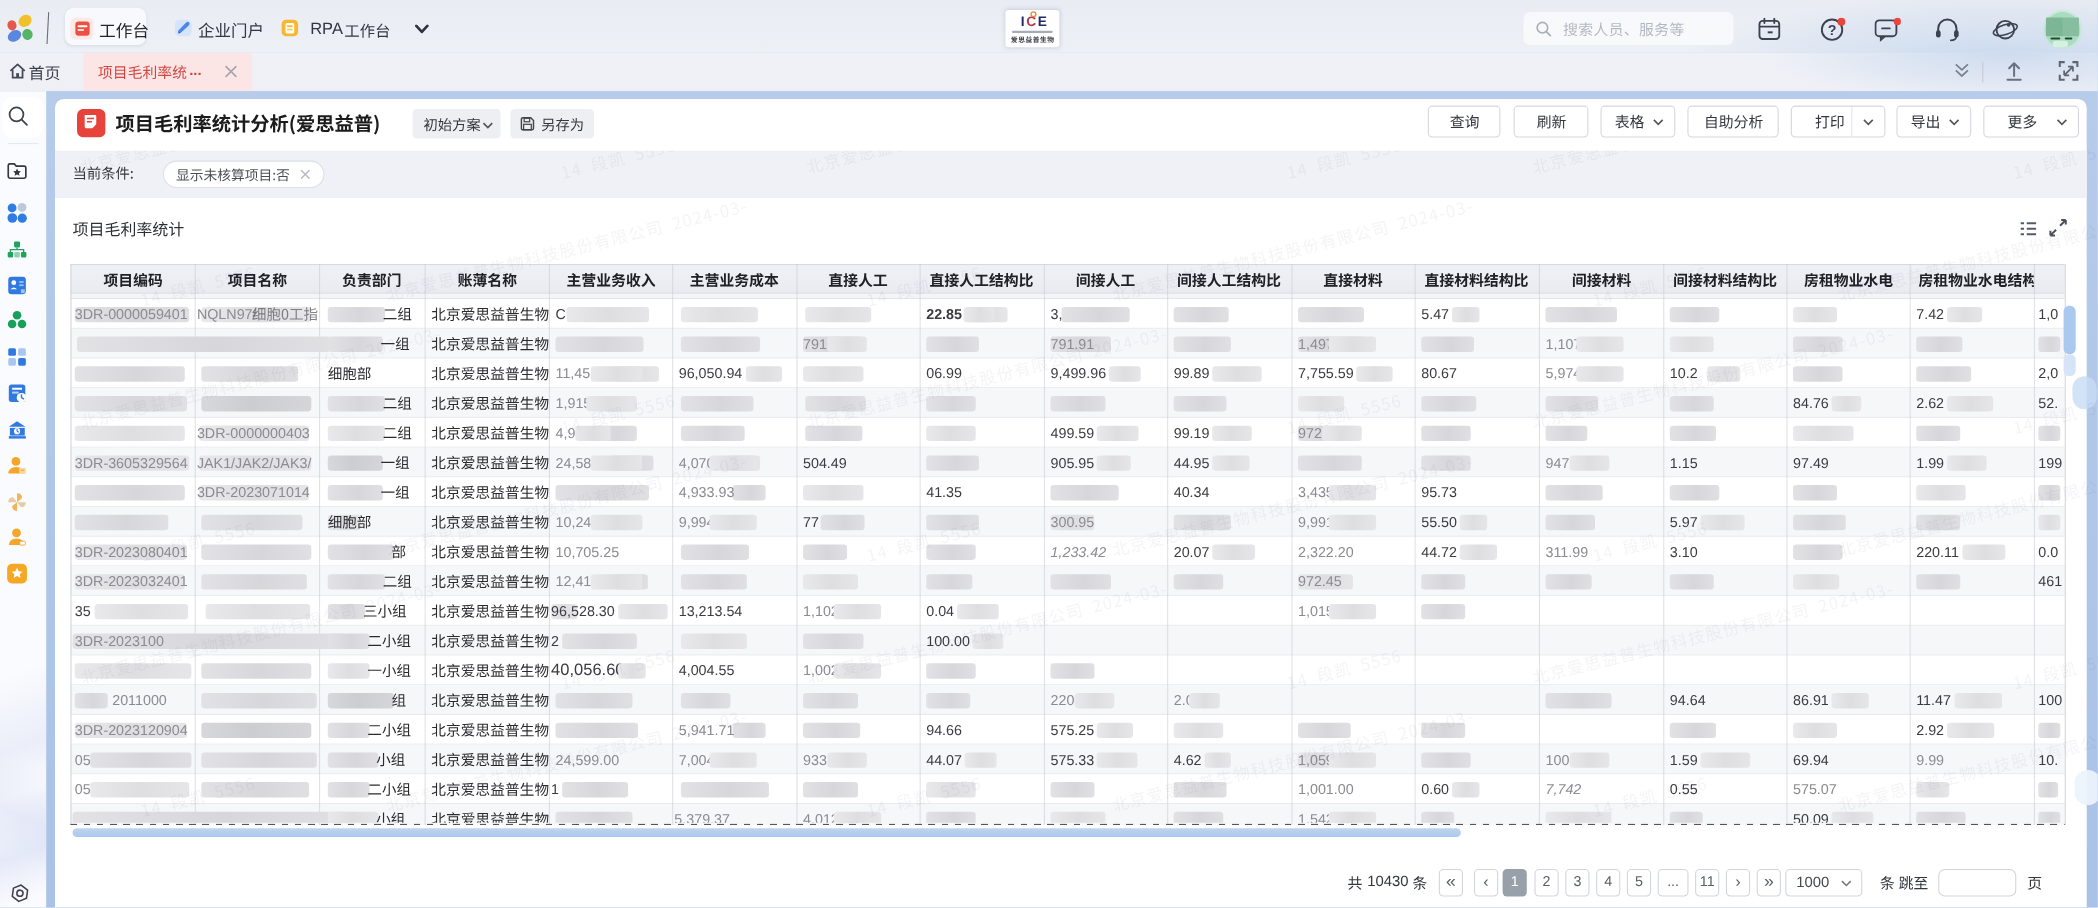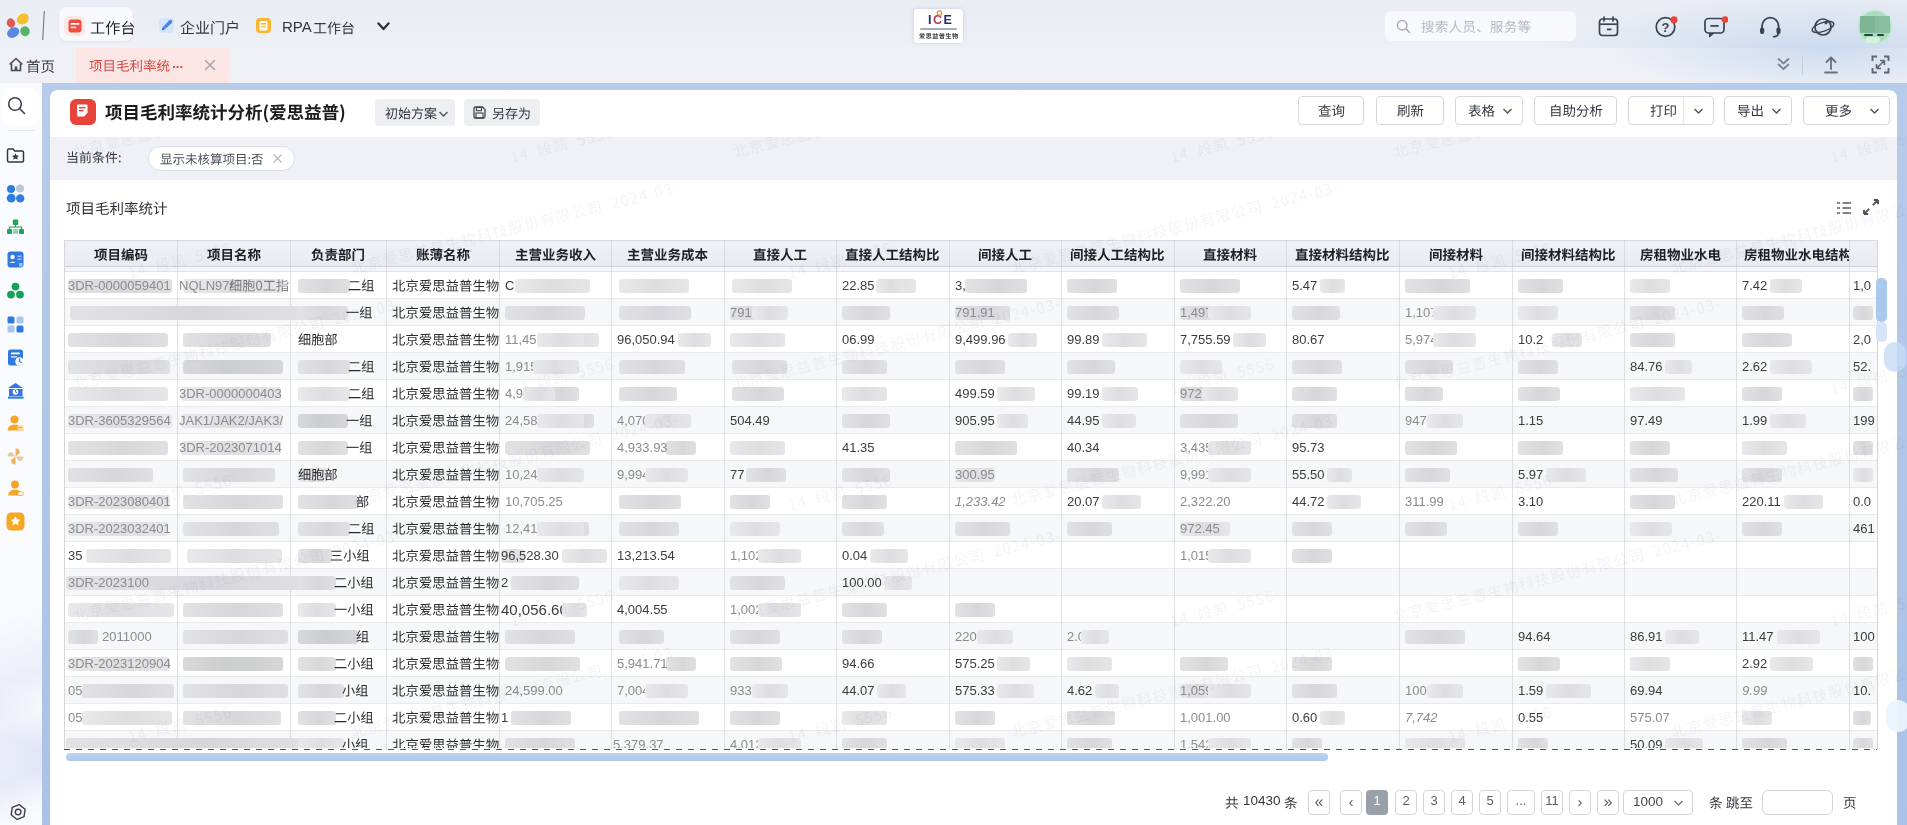--- a/index.html
+++ b/index.html
@@ -838,21 +838,21 @@
         <use href="#g118_r" x="3555.0"></use>
       </g>
     </svg>
 <svg style="position:absolute;left:284.0px;top:5.2px;overflow:visible;" width="26.4" height="18.5">
       <g fill="#2b2b2e" transform="translate(0,13.46) scale(0.01320,-0.01320)">
         <use href="#g119_r" x="0.0"></use>
         <use href="#g120_r" x="1000.0"></use>
       </g>
     </svg>
 <div style="position:absolute;left:441.0px;top:6.2px;font-size:13.0px;color:#3c3c40;font-weight:normal;white-space:nowrap;">C</div>
-<div style="position:absolute;left:778.0px;top:6.2px;font-size:13.0px;color:#3c3c40;font-weight:normal;white-space:nowrap;">22.85</div>
+<div style="position:absolute;left:778.0px;top:6.2px;font-size:13.0px;color:#3c3c40;font-weight:bold;white-space:nowrap;">22.85</div>
 <div style="position:absolute;left:813.0px;top:7.0px;width:27.3px;height:13.5px;border-radius:3px;background:linear-gradient(90deg,#e9e9eb,#dedee1 50%,#e6e6e9);filter:blur(0.7px);"></div>
 <div style="position:absolute;left:891.0px;top:6.2px;font-size:13.0px;color:#3c3c40;font-weight:normal;white-space:nowrap;">3,</div>
 <div style="position:absolute;left:1228.0px;top:6.2px;font-size:13.0px;color:#3c3c40;font-weight:normal;white-space:nowrap;">5.47</div>
 <div style="position:absolute;left:1255.7px;top:7.0px;width:25.6px;height:13.5px;border-radius:3px;background:linear-gradient(90deg,#e9e9eb,#dedee1 50%,#e6e6e9);filter:blur(0.7px);"></div>
 <div style="position:absolute;left:1678.0px;top:6.2px;font-size:13.0px;color:#3c3c40;font-weight:normal;white-space:nowrap;">7.42</div>
 <div style="position:absolute;left:1705.7px;top:7.0px;width:32.0px;height:13.5px;border-radius:3px;background:linear-gradient(90deg,#e9e9eb,#dedee1 50%,#e6e6e9);filter:blur(0.7px);"></div>
 <div style="position:absolute;left:1789.0px;top:6.2px;font-size:13.0px;color:#3c3c40;font-weight:normal;white-space:nowrap;">1,0</div>
 </div>
 <div style="position:absolute;left:64px;top:299.0px;width:1813px;height:27.0px;overflow:hidden;">
 <svg style="position:absolute;left:328.0px;top:5.2px;overflow:visible;" width="107.2" height="18.8">
@@ -1442,21 +1442,21 @@
 <div style="position:absolute;left:933.3px;top:7.0px;width:37.0px;height:13.5px;border-radius:3px;background:linear-gradient(90deg,#e9e9eb,#dedee1 50%,#e6e6e9);filter:blur(0.7px);"></div>
 <div style="position:absolute;left:1003.0px;top:6.2px;font-size:13.0px;color:#3c3c40;font-weight:normal;white-space:nowrap;">4.62</div>
 <div style="position:absolute;left:1030.7px;top:7.0px;width:24.1px;height:13.5px;border-radius:3px;background:linear-gradient(90deg,#e9e9eb,#dedee1 50%,#e6e6e9);filter:blur(0.7px);"></div>
 <div style="position:absolute;left:1116.0px;top:6.2px;font-size:13.0px;color:#8b8b91;font-weight:normal;white-space:nowrap;filter:blur(0.5px);">1,059.45</div>
 <div style="position:absolute;left:1144.3px;top:7.0px;width:42.3px;height:13.5px;border-radius:3px;background:linear-gradient(90deg,#e9e9eb,#dedee1 50%,#e6e6e9);filter:blur(0.7px);"></div>
 <div style="position:absolute;left:1341.0px;top:6.2px;font-size:13.0px;color:#8b8b91;font-weight:normal;white-space:nowrap;filter:blur(0.5px);">100.99</div>
 <div style="position:absolute;left:1363.2px;top:7.0px;width:36.2px;height:13.5px;border-radius:3px;background:linear-gradient(90deg,#e9e9eb,#dedee1 50%,#e6e6e9);filter:blur(0.7px);"></div>
 <div style="position:absolute;left:1454.0px;top:6.2px;font-size:13.0px;color:#3c3c40;font-weight:normal;white-space:nowrap;">1.59</div>
 <div style="position:absolute;left:1481.7px;top:7.0px;width:45.0px;height:13.5px;border-radius:3px;background:linear-gradient(90deg,#e9e9eb,#dedee1 50%,#e6e6e9);filter:blur(0.7px);"></div>
 <div style="position:absolute;left:1566.0px;top:6.2px;font-size:13.0px;color:#3c3c40;font-weight:normal;white-space:nowrap;">69.94</div>
-<div style="position:absolute;left:1678.0px;top:6.2px;font-size:13.0px;color:#8b8b91;font-weight:normal;white-space:nowrap;filter:blur(0.5px);font-style:italic;">9.99</div>
+<div style="position:absolute;left:1678.0px;top:6.2px;font-size:13.0px;color:#8b8b91;font-weight:normal;white-space:nowrap;filter:blur(0.5px);">9.99</div>
 <div style="position:absolute;left:1789.0px;top:6.2px;font-size:13.0px;color:#3c3c40;font-weight:normal;white-space:nowrap;">10.</div>
 </div>
 <div style="position:absolute;left:64px;top:704.0px;width:1813px;height:27.0px;overflow:hidden;">
 <svg style="position:absolute;left:328.0px;top:5.2px;overflow:visible;" width="107.2" height="18.8">
       <g fill="#2b2b2e" transform="translate(0,13.67) scale(0.01340,-0.01340)">
         <use href="#g107_r" x="0.0"></use>
         <use href="#g108_r" x="1000.0"></use>
         <use href="#g109_r" x="2000.0"></use>
         <use href="#g110_r" x="3000.0"></use>
         <use href="#g111_r" x="4000.0"></use>

